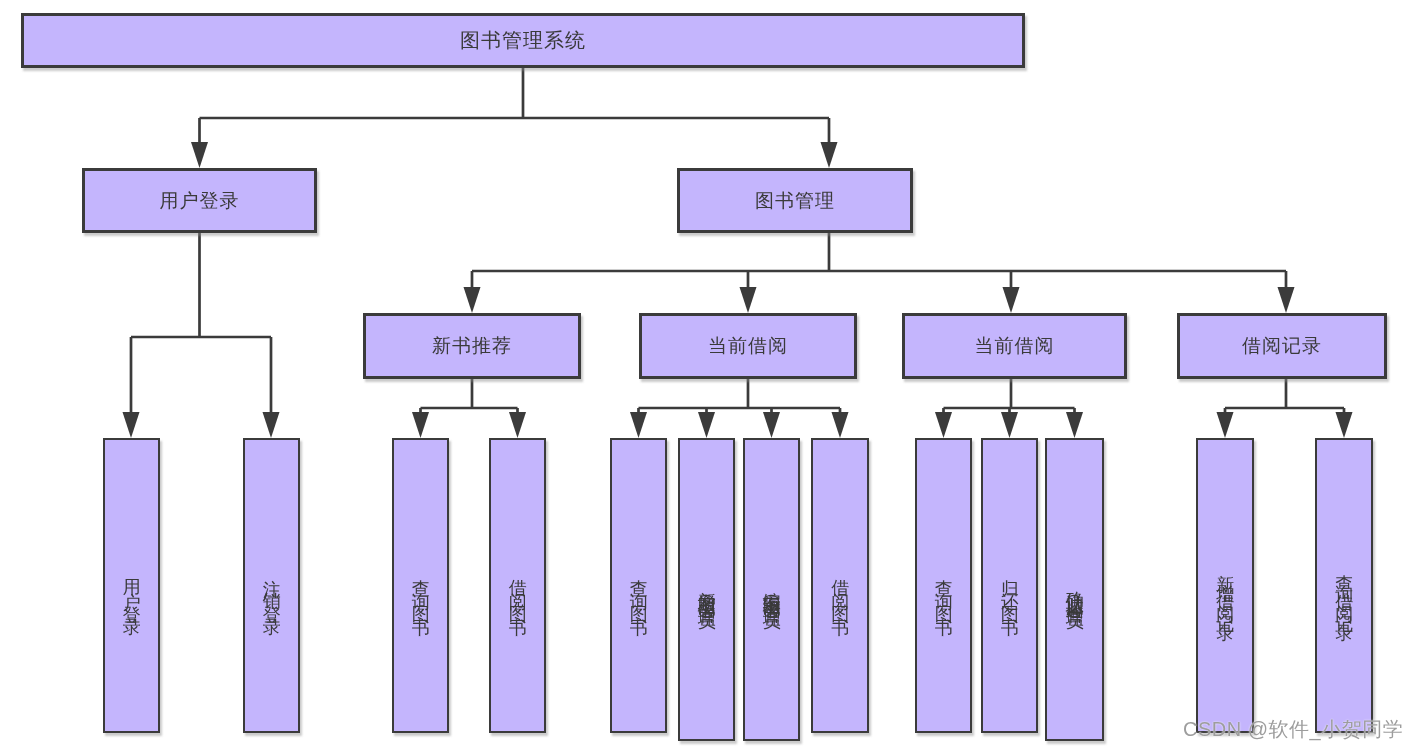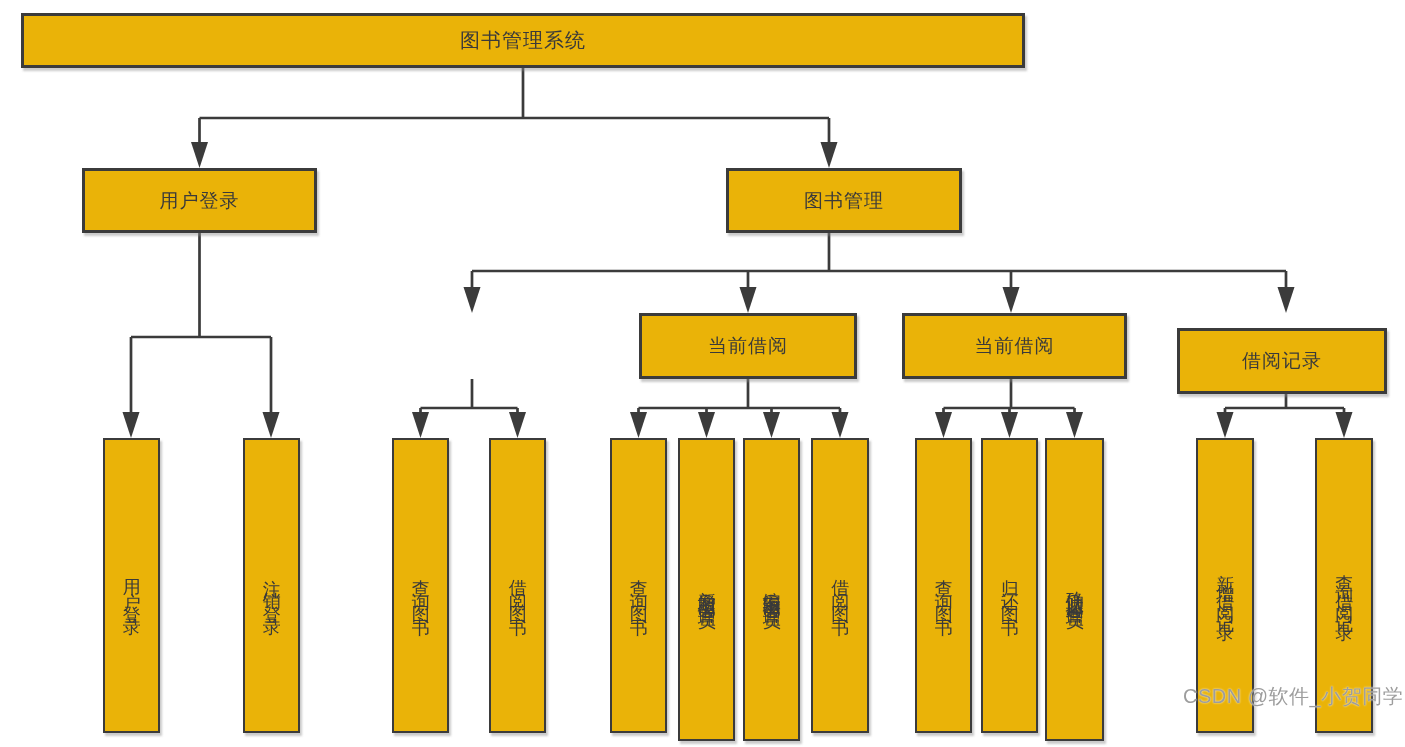--- a/index.html
+++ b/index.html
@@ -7,21 +7,21 @@
     position:relative;
     width:1405px;height:747px;
     background:#ffffff;
     font-family:"Liberation Sans","DejaVu Sans",sans-serif;
     overflow:hidden;
   }
   .connectors{position:absolute;left:0;top:0;z-index:1;}
   .node{
     position:absolute;
     box-sizing:border-box;
-    background:#eab308;
+    background:#c4b5fd;
     border:3px solid #3b3b3b;
     color:#3a3a3a;
     display:flex;
     align-items:center;
     justify-content:center;
     z-index:2;
     box-shadow:2px 3px 2px rgba(140,140,140,0.45);
     text-align:center;
     line-height:1.15;
   }
@@ -31,21 +31,21 @@
     writing-mode:vertical-rl;
     text-orientation:mixed;
     border-width:2px;
     font-size:18px;
   }
   .ls4{letter-spacing:13px;padding-top:10px;}
   .ls6{letter-spacing:10px;padding-top:8px;}
   .ls9{letter-spacing:3px;padding-top:2px;}
   .watermark{
     position:absolute;
-    left:1183px;top:683px;
+    left:1183px;top:716px;
     z-index:5;
     font-size:20px;
     color:#9d9d9d;
     letter-spacing:0.5px;
     text-shadow:0 0 2px rgba(255,255,255,0.9);
     white-space:nowrap;
   }
 </style>
 </head>
 <body>
@@ -88,25 +88,26 @@
       <path d="M1001,412 L1018,412 L1009.5,438 Z"></path>
       <path d="M1066,412 L1083,412 L1074.5,438 Z"></path>
       <path d="M1216.5,412 L1233.5,412 L1225,438 Z"></path>
       <path d="M1335.5,412 L1352.5,412 L1344,438 Z"></path>
     </g>
   </svg>
 
   <div class="node h root" style="left:21px;top:13px;width:1004px;height:55px">图书管理系统</div>
 
   <div class="node h" style="left:82px;top:168px;width:235px;height:65px">用户登录</div>
-  <div class="node h" style="left:726px;top:168px;width:236px;height:65px">图书管理</div>
+  <div class="node h" style="left:677px;top:168px;width:236px;height:65px">图书管理</div>
 
+  <div class="node h" style="left:363px;top:313px;width:218px;height:66px">新书推荐</div>
   <div class="node h" style="left:639px;top:313px;width:218px;height:66px">当前借阅</div>
   <div class="node h" style="left:902px;top:313px;width:225px;height:66px">当前借阅</div>
-  <div class="node h" style="left:1177px;top:328px;width:210px;height:66px">借阅记录</div>
+  <div class="node h" style="left:1177px;top:313px;width:210px;height:66px">借阅记录</div>
 
   <div class="node v ls4" style="left:103px;top:438px;width:57px;height:295px">用户登录</div>
   <div class="node v ls4" style="left:243px;top:438px;width:57px;height:295px">注销登录</div>
 
   <div class="node v ls4" style="left:392px;top:438px;width:57px;height:295px">查询图书</div>
   <div class="node v ls4" style="left:489px;top:438px;width:57px;height:295px">借阅图书</div>
 
   <div class="node v ls4" style="left:610px;top:438px;width:57px;height:295px">查询图书</div>
   <div class="node v ls9" style="left:678px;top:438px;width:57px;height:303px">新增图书（管理员）</div>
   <div class="node v ls9" style="left:743px;top:438px;width:57px;height:303px">编辑图书（管理员）</div>

